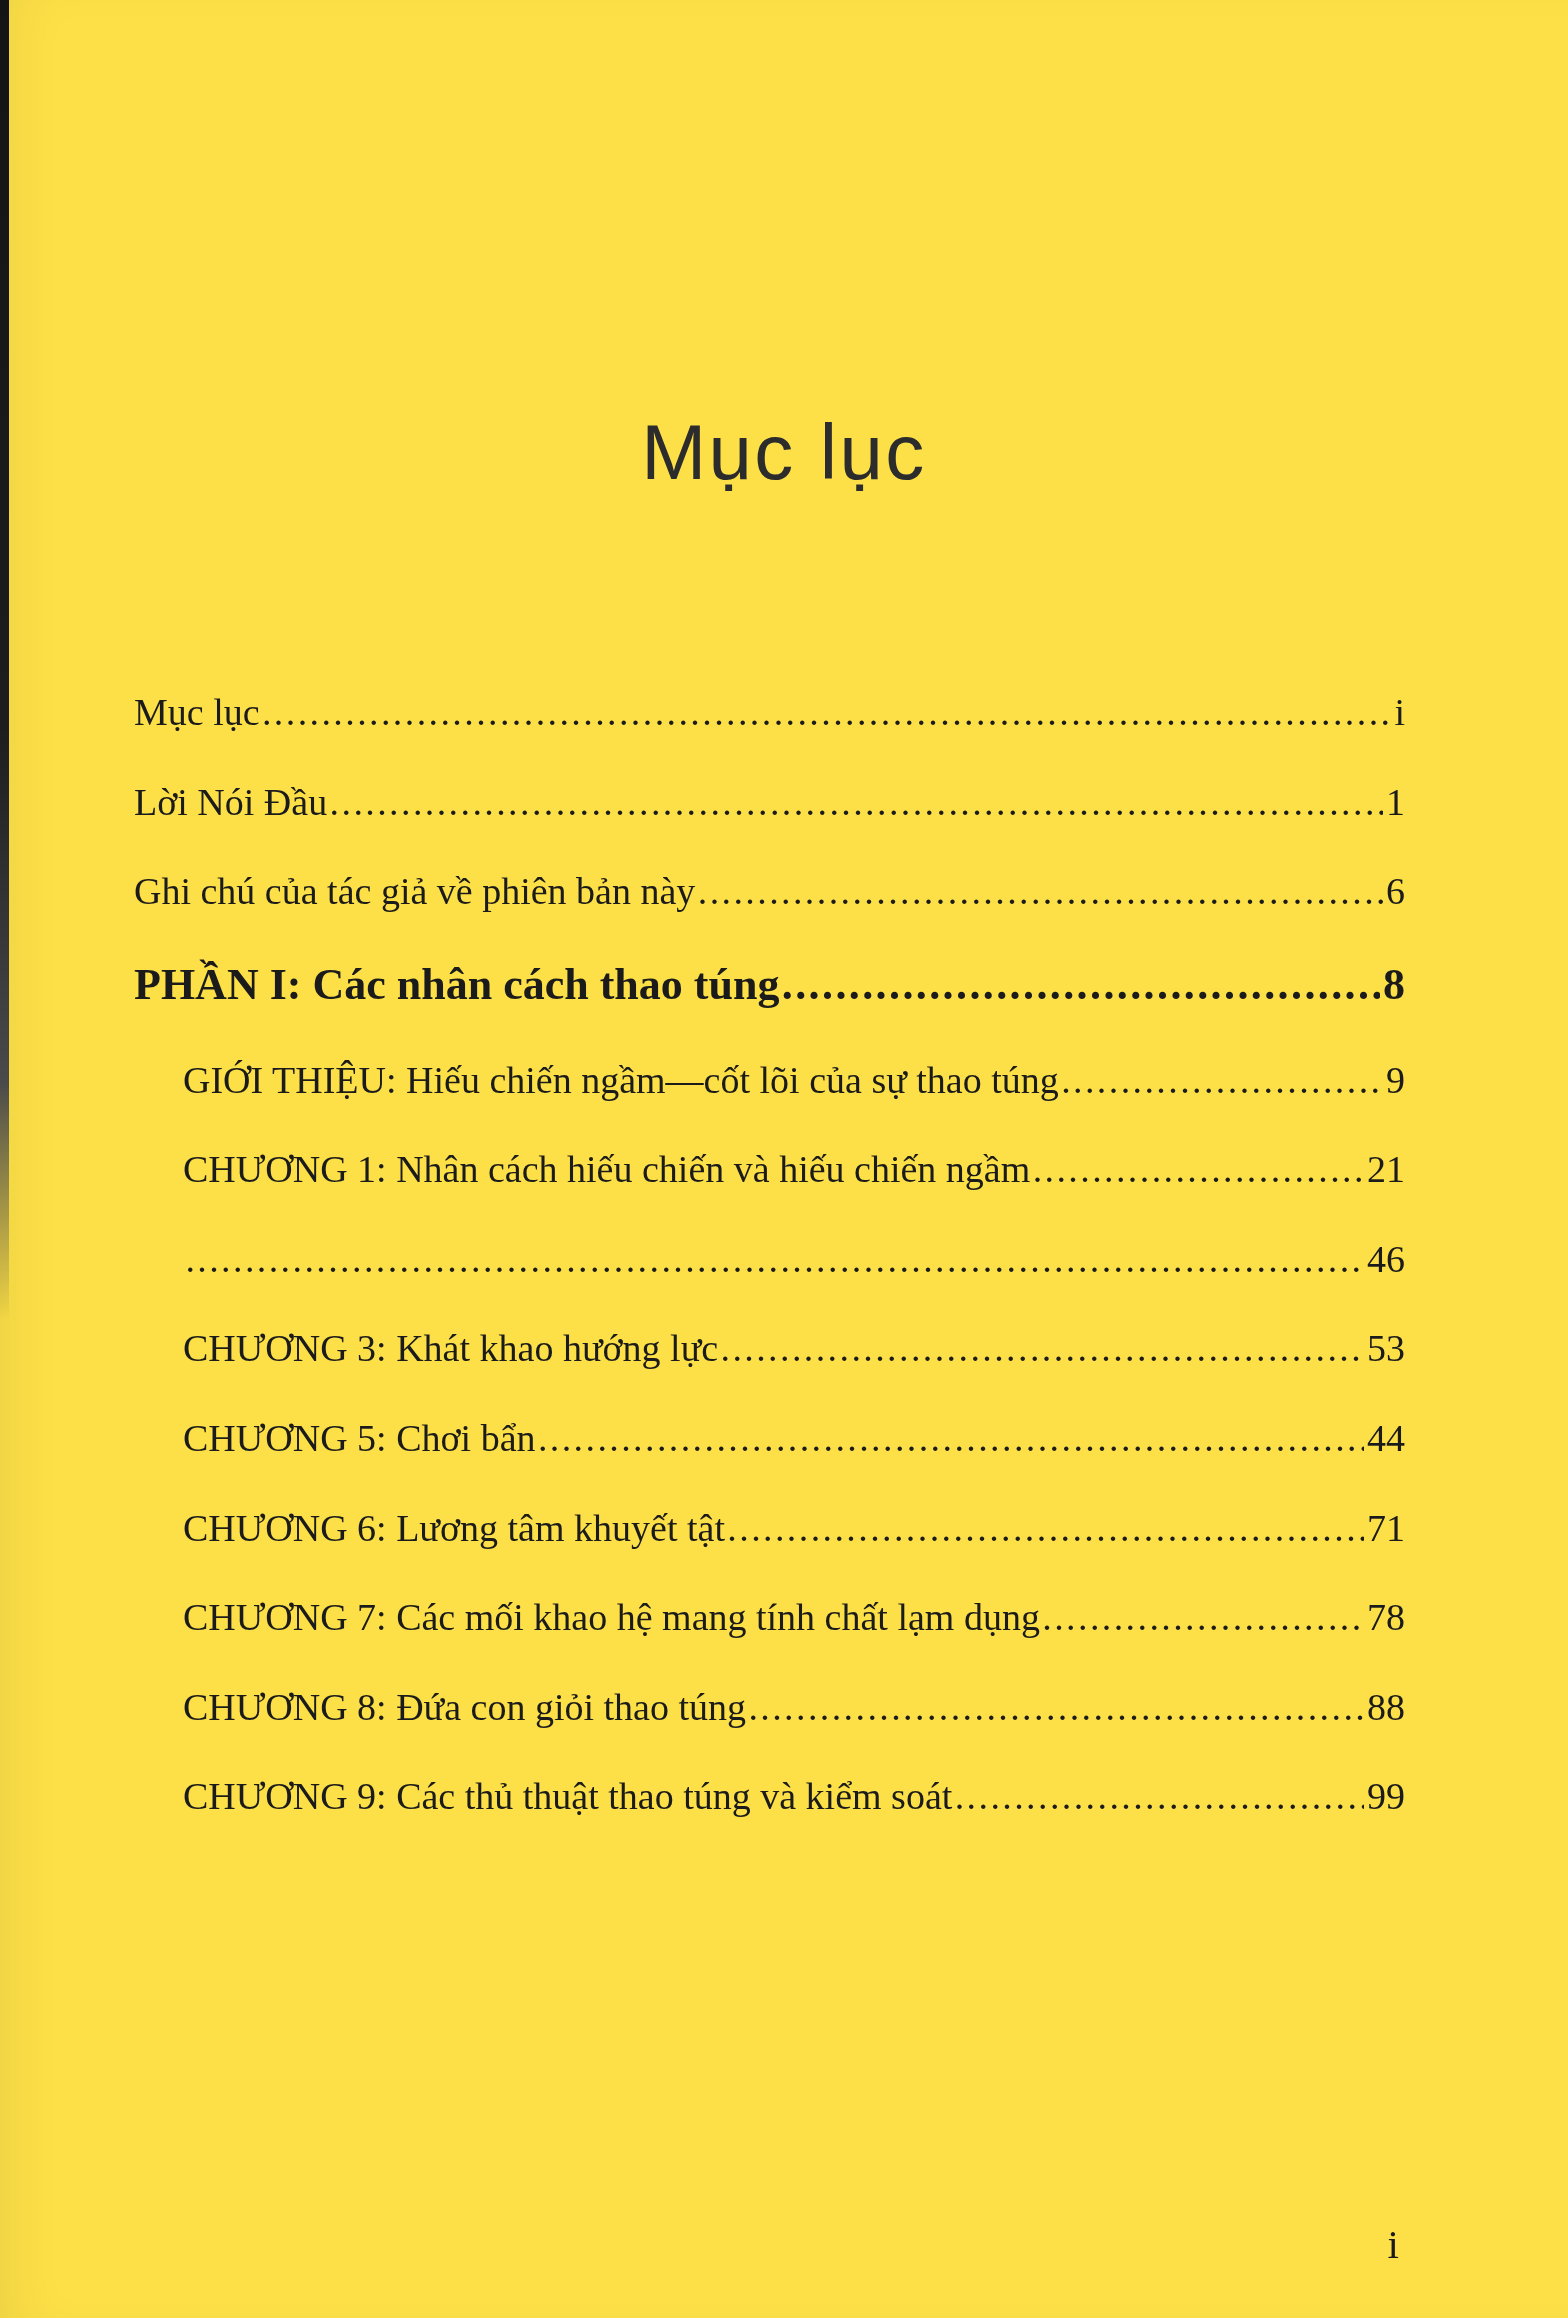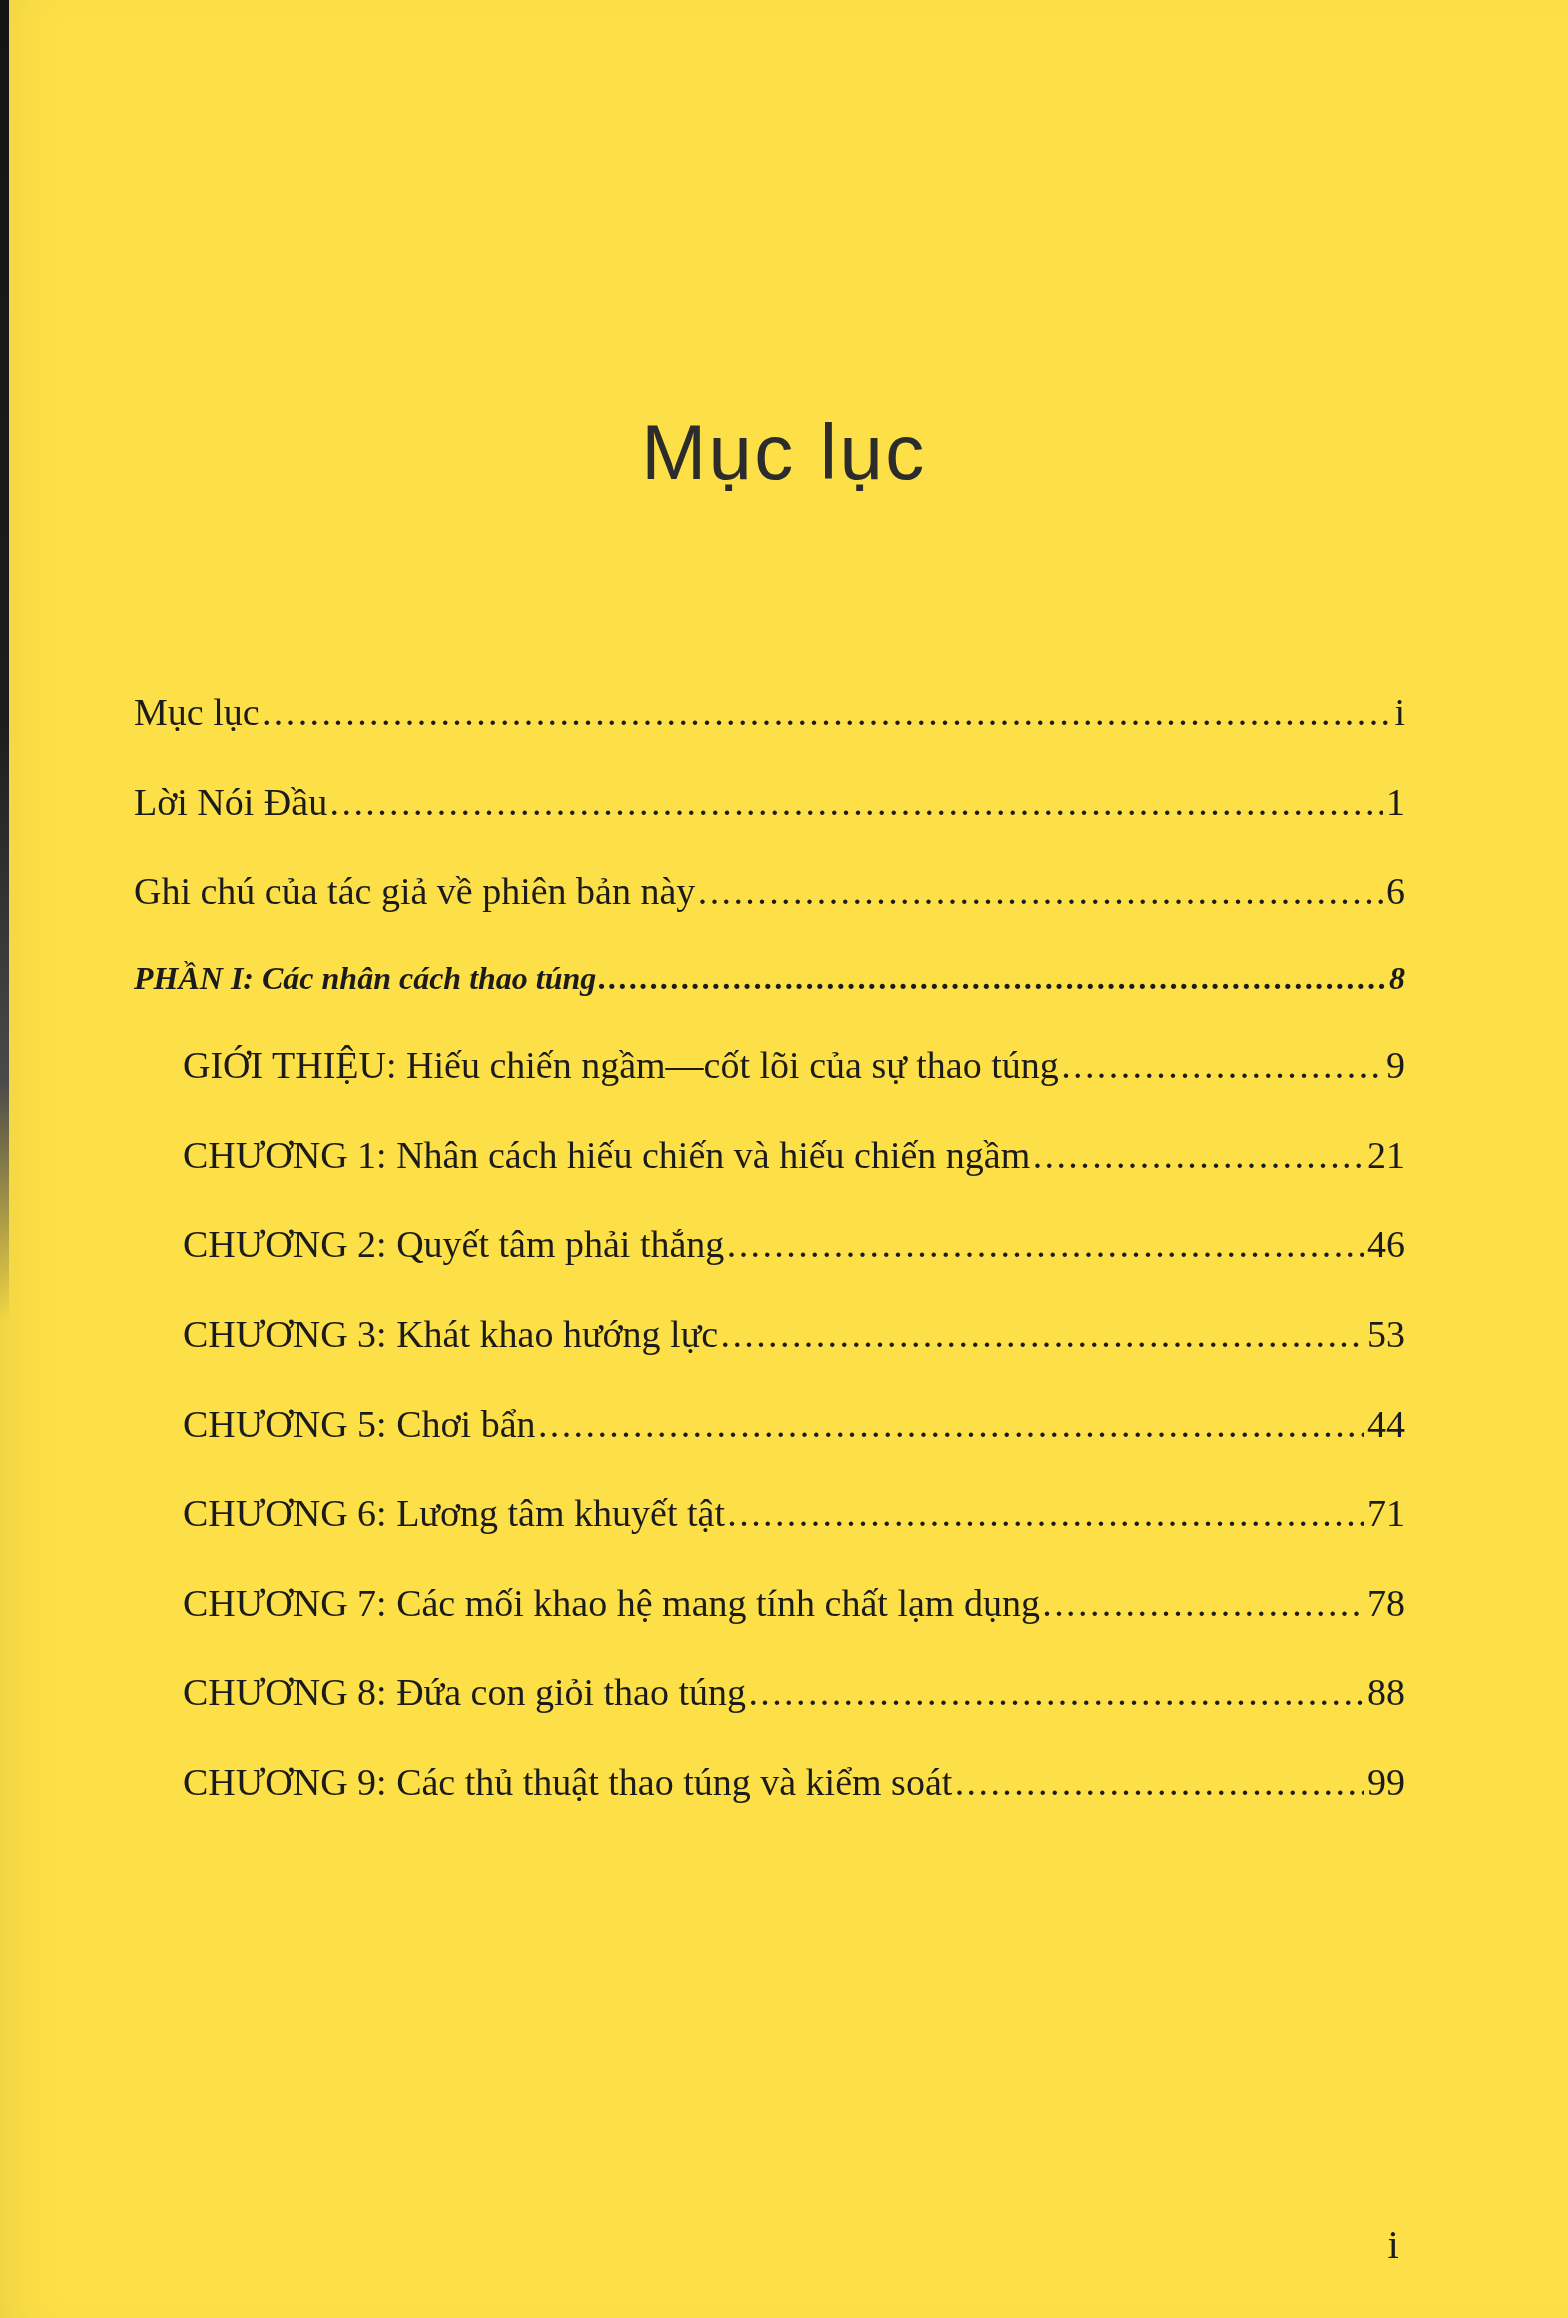--- a/index.html
+++ b/index.html
@@ -47,23 +47,22 @@
     align-items: baseline;
     font-size: 38px;
     line-height: 1.2;
     margin-bottom: 44px;
     white-space: nowrap;
   }
   .row-plain { padding-left: 0; }
   .row-part {
     padding-left: 0;
     font-weight: bold;
-    font-size: 32px;
+    font-size: 44px;
     margin-bottom: 46px;
-    font-style: italic;
   }
   
   .row-chapter + .row-part { margin-top: 41px; }
   .row-chapter { padding-left: 49px; justify-content: flex-end; }
   .label { flex: 0 0 auto; }
   .dots {
     flex: 1 1 auto;
     overflow: hidden;
     margin: 0 3.2px 0 2.4px;
     white-space: nowrap;
@@ -115,21 +114,20 @@
     <span class="label">GIỚI THIỆU: Hiếu chiến ngầm—cốt lõi của sự thao túng</span>
     <span class="dots"></span>
     <span class="pagenum">9</span>
   </div>
       <div class="row row-chapter">
     <span class="label">CHƯƠNG 1: Nhân cách hiếu chiến và hiếu chiến ngầm</span>
     <span class="dots"></span>
     <span class="pagenum">21</span>
   </div>
       <div class="row row-chapter">
-    <span class="label">CHƯƠNG 2: Quyết tâm phải thắng</span>
     <span class="dots"></span>
     <span class="pagenum">46</span>
   </div>
       <div class="row row-chapter">
     <span class="label">CHƯƠNG 3: Khát khao hướng lực</span>
     <span class="dots"></span>
     <span class="pagenum">53</span>
   </div>
       <div class="row row-chapter">
     <span class="label">CHƯƠNG 5: Chơi bẩn</span>

